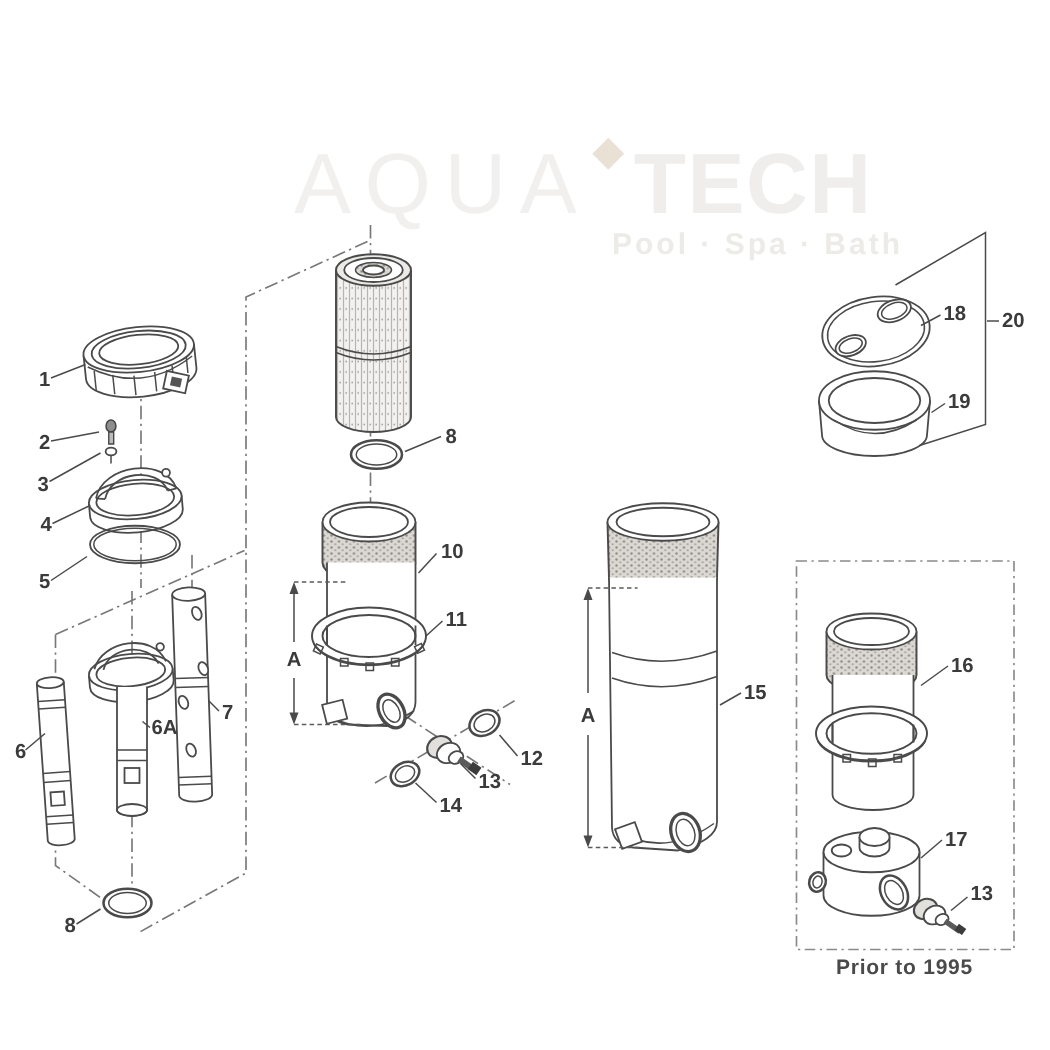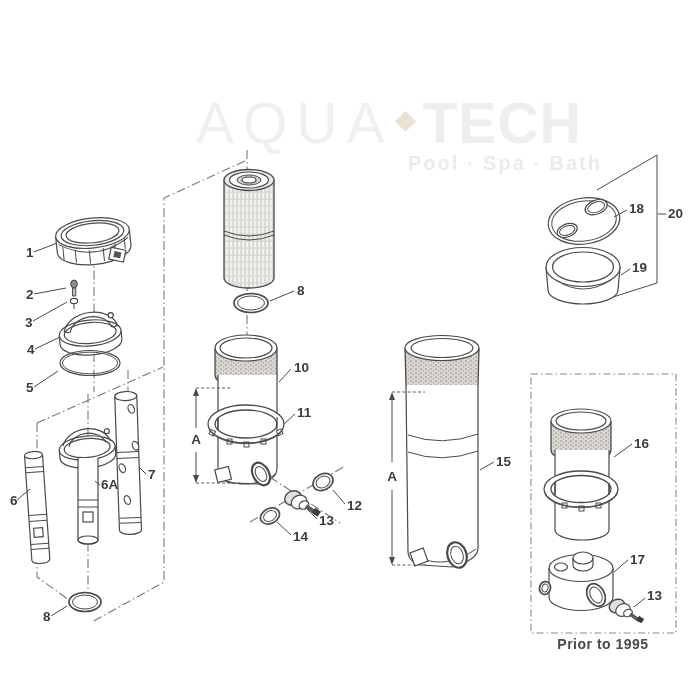--- a/index.html
+++ b/index.html
@@ -1,19 +1,19 @@
 <!DOCTYPE html>
 <html><head>
 <meta charset="utf-8">
 <style>
   html,body{margin:0;padding:0;background:#fff;}
   .stage{position:relative;width:700px;height:700px;background:#ffffff;overflow:hidden;
          font-family:"Liberation Sans",sans-serif;}
   
-  .wm-row{position:absolute;left:196px;top:95px;display:flex;align-items:center;}
+  .wm-row{position:absolute;left:196px;top:95px;display:flex;align-items:flex-start;}
   .wm-light{font-size:57px;font-weight:400;letter-spacing:9px;color:#f1f0ee;line-height:1;}
   .wm-bold{font-size:57px;font-weight:700;letter-spacing:1px;color:#efeeec;line-height:1;}
   .wm-diamond{width:15px;height:15px;background:#e9e2d4;transform:rotate(45deg);margin:0 10px 4px 4px;flex:0 0 auto;}
   .wm-tag{position:absolute;left:408px;top:152px;font-size:20px;font-weight:700;letter-spacing:2px;color:#edebe8;}
   svg{position:absolute;left:0;top:0;}
   .ln{stroke:#4a4a4a;stroke-width:1.2;fill:none;}
   .th{stroke:#4a4a4a;stroke-width:1;fill:none;}
   .wf{stroke:#4a4a4a;stroke-width:1.2;fill:#fff;}
   .wf2{stroke:#4a4a4a;stroke-width:1.7;fill:#fff;}
   .thick{stroke:#4a4a4a;stroke-width:2.2;fill:#fff;}

